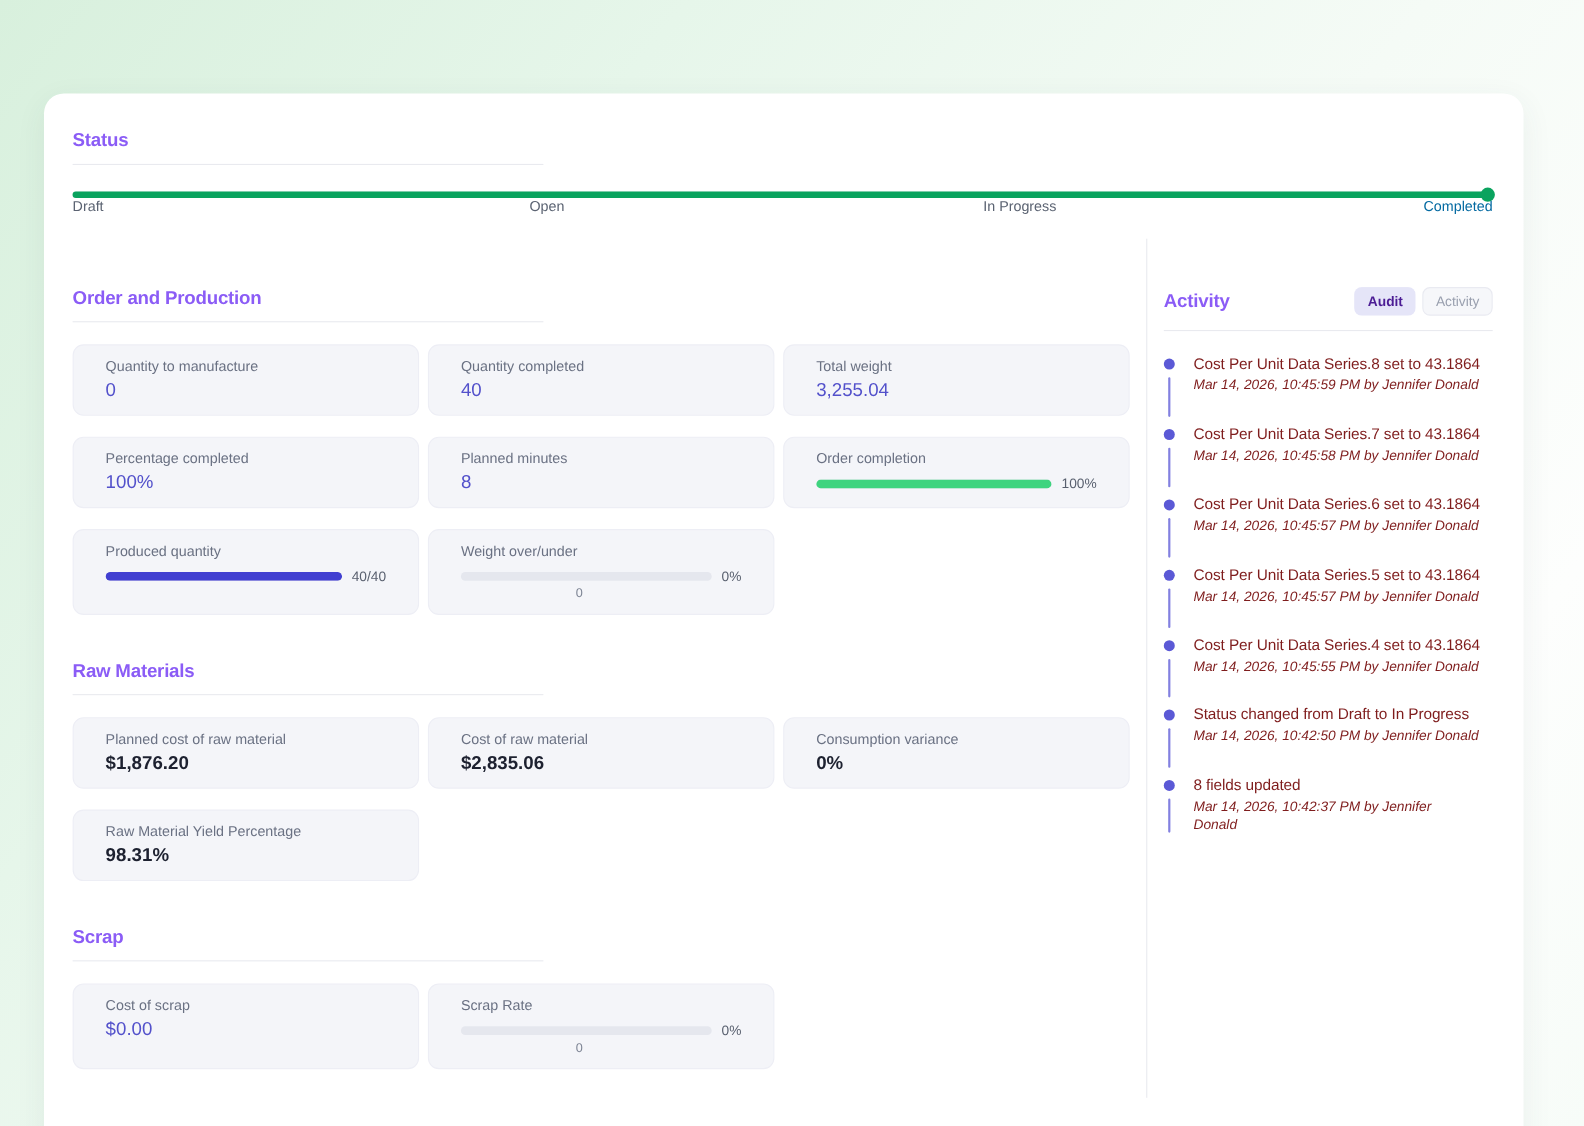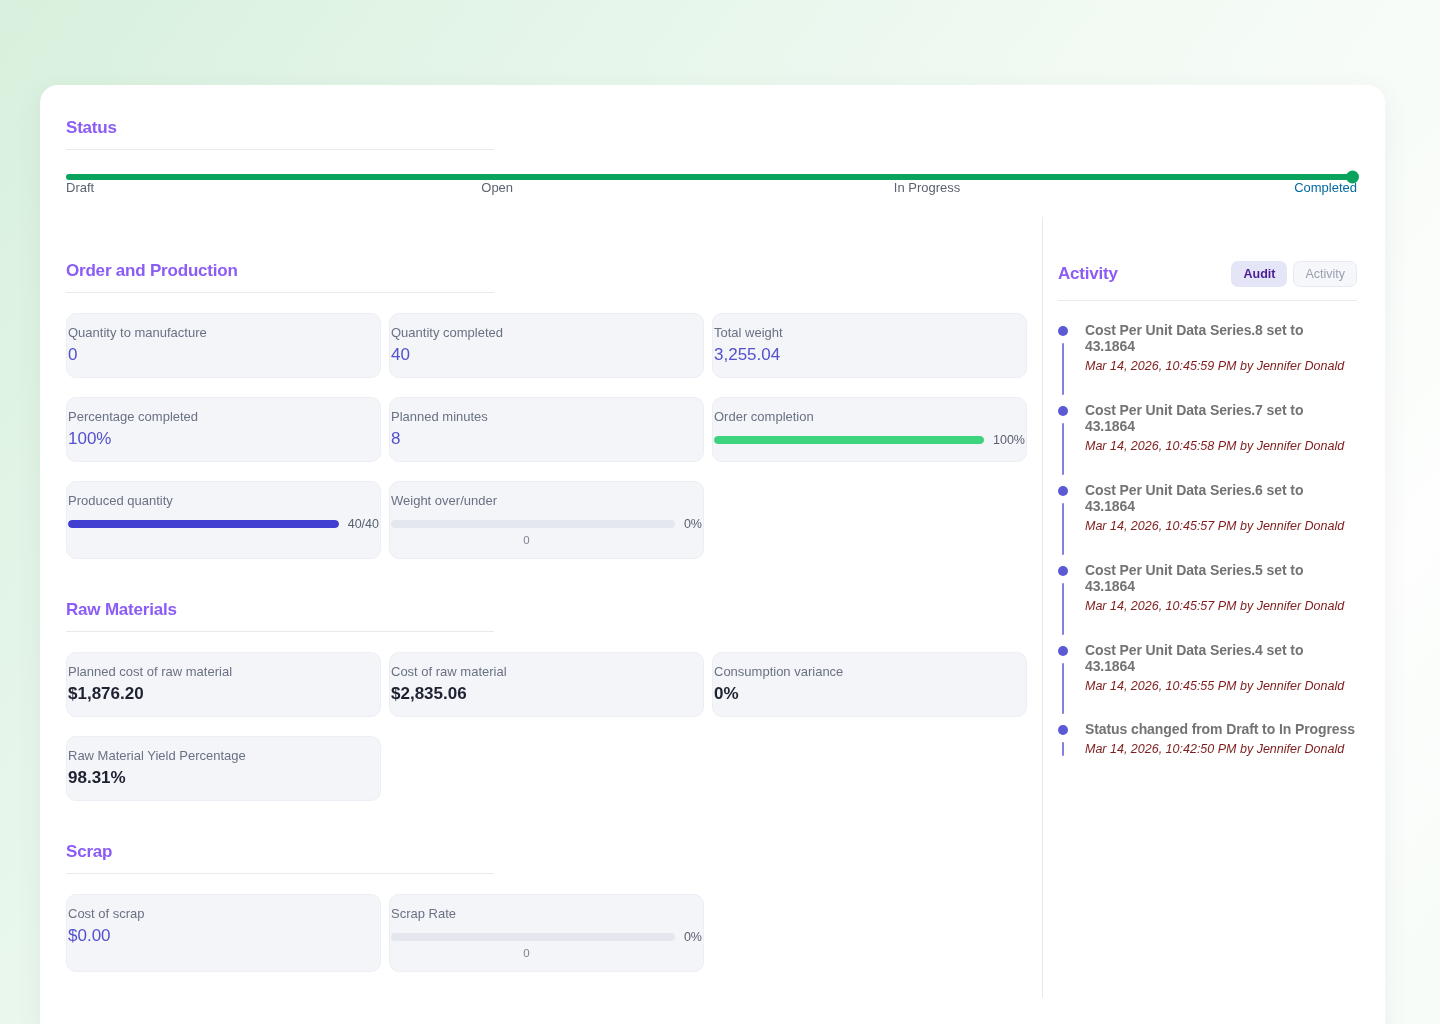--- a/index.html
+++ b/index.html
@@ -33,21 +33,21 @@
   
   .split { display:flex; margin-top:20px; }
   .left-col { width:961px; padding-bottom:26px; }
   .v-rule { width:1px; background:#e9eaef; margin-left:15px; align-self:stretch; }
   .activity { width:314px; padding-left:15px; }
 
   .sec { margin-top:41px; }
   .sec:first-child { margin-top:44px; }
   .cards { display:grid; grid-template-columns:repeat(3,315px); gap:19px 8px; margin-top:20px; }
 
-  .mcard { background:#f4f5f9; border:1px solid #edeef5; border-radius:10px; padding:11px 1px 12px; min-height:56px; }
+  .mcard { background:#f4f5f9; border:1px solid #edeef5; border-radius:10px; padding:11px 29px 12px; min-height:56px; }
   .mlabel { font-size:13px; color:#6a7183; }
   .mvalue { margin-top:5px; font-size:17px; }
   .mvalue.indigo { color:#5351cb; font-weight:500; }
   .mvalue.dark  { color:#1d2130; font-weight:700; }
 
   .bar-row { display:flex; align-items:center; gap:9px; margin-top:9px; }
   .bar-track { flex:1; height:8px; border-radius:4px; background:#e5e7ee; position:relative; overflow:hidden; }
   .bar-fill { height:100%; border-radius:4px; width:0; }
   .bar-pct { font-size:12.5px; color:#59606f; white-space:nowrap; }
   .bar-sub { font-size:11.5px; color:#7d8494; text-align:center; margin-top:3px; width:calc(100% - 40px); }
@@ -59,21 +59,21 @@
   .tab.active { background:#e5e5f8; color:#4c1d95; font-weight:700; }
   .tab.inactive { background:#f6f7fa; color:#9aa0af; border-color:#e9eaf1; font-weight:500; }
   .activity-rule { height:1px; background:#e9eaef; margin-top:13px; }
 
   .timeline { margin-top:21px; }
   .tl-item { position:relative; padding-left:27px; margin-bottom:27px; }
   .tl-item:last-child { margin-bottom:0; }
   .tl-dot { position:absolute; left:0; top:4px; width:10px; height:10px; border-radius:50%; background:#5b59d6; }
   .tl-item::after { content:""; position:absolute; left:4px; top:21px; bottom:-20px; width:2px; border-radius:1px; background:#8280e0; }
   .tl-item:last-child::after { bottom:2px; }
-  .tl-title { font-size:14px; color:#737373; font-weight:700; letter-spacing:-.1px; }
+  .tl-title { font-size:14px; color:#7f1d1d; font-weight:400; letter-spacing:-.1px; }
   .tl-time { font-size:12.5px; color:#7f1d1d; margin-top:4px; line-height:1.35;font-style:italic; }
   .tl-time.wrap { max-width:240px; }
 </style>
 </head>
 <body>
 
 <div class="card">
 
   <section>
     <h2 class="section-title">Status</h2>
@@ -232,17 +232,22 @@
         <div class="tl-item">
           <span class="tl-dot" style="background-color: rgb(91, 89, 214);"></span>
           <div class="tl-title">Cost Per Unit Data Series.4 set to 43.1864</div>
           <div class="tl-time">Mar 14, 2026, 10:45:55 PM by Jennifer Donald</div>
         </div>
         <div class="tl-item">
           <span class="tl-dot" style="background-color: rgb(91, 89, 214);"></span>
           <div class="tl-title">Status changed from Draft to In Progress</div>
           <div class="tl-time">Mar 14, 2026, 10:42:50 PM by Jennifer Donald</div>
         </div>
+        <div class="tl-item">
+          <span class="tl-dot" style="background-color: rgb(91, 89, 214);"></span>
+          <div class="tl-title">8 fields updated</div>
+          <div class="tl-time wrap">Mar 14, 2026, 10:42:37 PM by Jennifer Donald</div>
+        </div>
       </div>
     </aside>
   </div>
 
 </div>
 
 </body></html>

